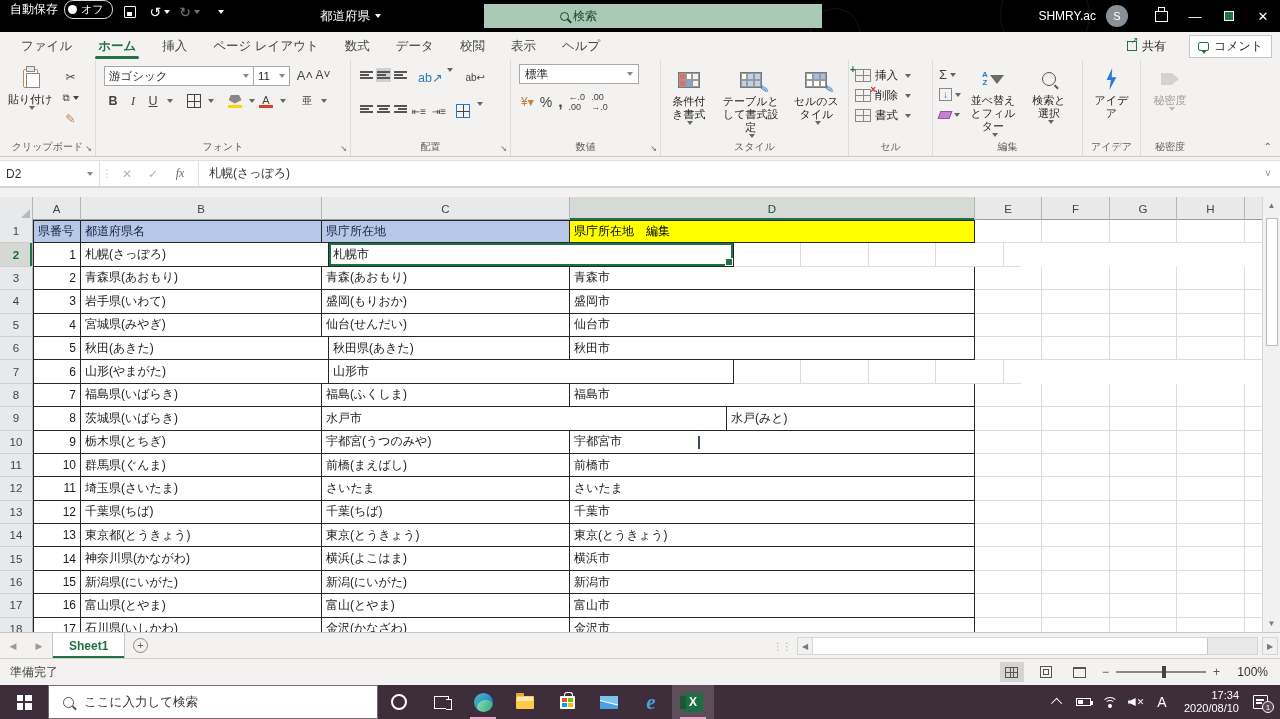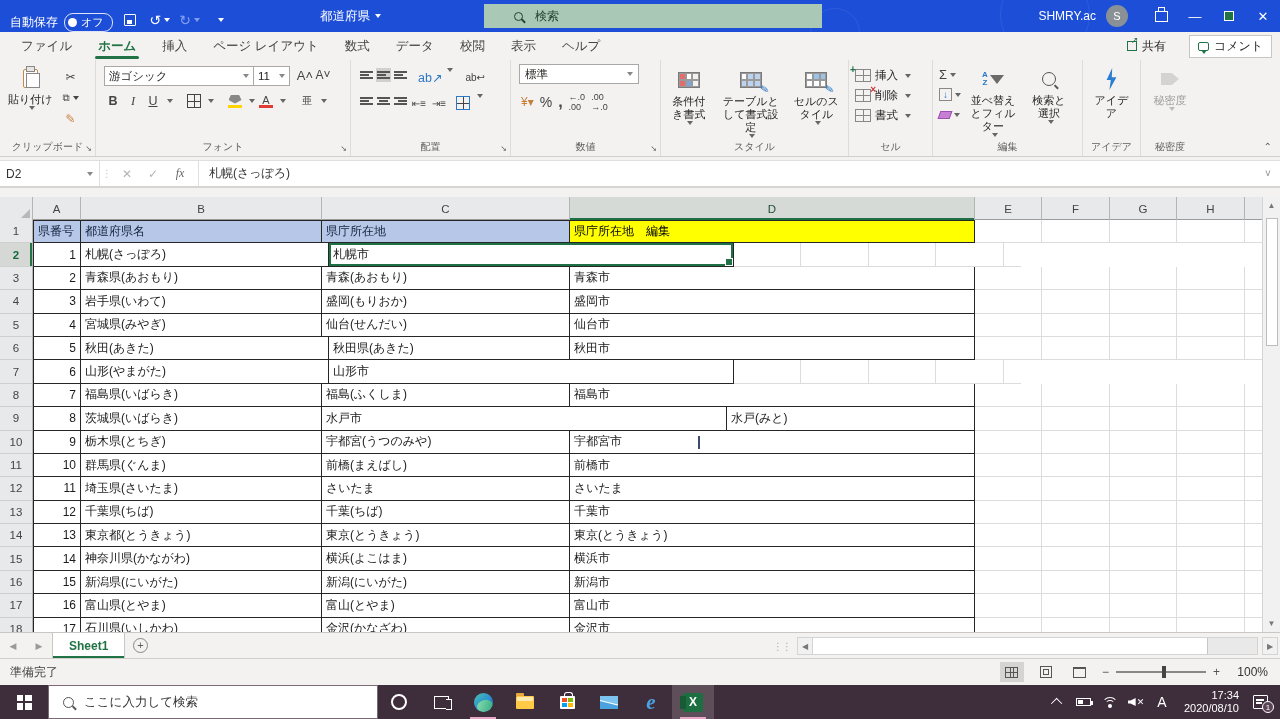--- a/index.html
+++ b/index.html
@@ -1,34 +1,34 @@
 <!DOCTYPE html>
 <html><head>
 <meta charset="utf-8">
 <style>
   * { margin:0; padding:0; box-sizing:border-box; }
   html,body { width:1280px; height:719px; overflow:hidden; }
   body { font-family:"Liberation Sans","DejaVu Sans",sans-serif; font-size:12px; color:#252423; }
   .app { width:1280px; height:719px; display:flex; flex-direction:column; background:#f3f2f1; }
 
   
-  .titlebar { height:32px; background:#1d4ed8; display:flex; align-items:flex-end; color:#fff; position:relative; flex-shrink:0; }
+  .titlebar { height:32px; background:#000000; display:flex; align-items:flex-start; color:#fff; position:relative; flex-shrink:0; }
   .deco1,.deco2 { position:absolute; border:1px solid rgba(255,255,255,.08); border-radius:50%; }
   .deco1 { width:90px; height:90px; right:190px; top:-30px; }
   .deco2 { width:50px; height:50px; right:420px; top:8px; }
   .autosave { display:flex; align-items:center; gap:6px; margin-left:10px; font-size:12px; }
   .pill { display:flex; align-items:center; gap:4px; border:1px solid rgba(255,255,255,.85); border-radius:9px; padding:1px 8px 1px 3px; font-size:11px; }
   .pill .dot { width:9px; height:9px; border-radius:50%; background:#fff; }
   .qat-btn { width:26px; height:24px; display:flex; align-items:center; justify-content:center; margin-left:4px; font-size:14px; cursor:default; }
   .qat-btn.dis { opacity:.45; }
   .floppy { width:12px; height:12px; border:1.5px solid #fff; border-radius:1px; position:relative; }
   .floppy::after { content:""; position:absolute; left:2px; top:5px; width:5px; height:4px; background:#fff; }
   .dd { width:0; height:0; border-left:3.5px solid transparent; border-right:3.5px solid transparent; border-top:4px solid currentColor; display:inline-block; margin-left:3px; vertical-align:middle; }
   .doc-title { position:absolute; left:320px; top:0; height:32px; display:flex; align-items:center; font-size:12.5px; gap:2px; }
-  .search-pill { position:absolute; left:484px; top:4px; width:338px; height:24px; background:#a9c9b6; display:flex; align-items:center; padding-left:30px; gap:12px; color:#21432f; font-size:12px; }
+  .search-pill { position:absolute; left:484px; top:4px; width:338px; height:24px; background:#a9c9b6; display:flex; align-items:center; padding-left:76px; gap:4px; color:#21432f; font-size:12px; }
   .mag { width:9px; height:9px; border:1.5px solid currentColor; border-radius:50%; position:relative; display:inline-block; }
   .mag::after { content:""; position:absolute; width:5px; height:1.5px; background:currentColor; transform:rotate(45deg); right:-4px; bottom:-2px; }
   .tb-right { position:absolute; right:0; top:0; height:32px; display:flex; align-items:center; }
   .account-name { font-size:12px; margin-right:10px; }
   .avatar { width:22px; height:22px; border-radius:50%; background:#8a9196; color:#fff; font-size:11px; display:flex; align-items:center; justify-content:center; margin-right:16px; }
   .win-btn { width:34px; height:32px; display:flex; align-items:center; justify-content:center; font-size:13px; }
   .ribopt { width:13px; height:11px; border:1.5px solid #fff; position:relative; }
   .ribopt::after { content:""; position:absolute; left:2px; top:-5px; width:5px; height:3px; border:1.5px solid #fff; border-bottom:none; }
   .restore-glyph { width:10px; height:10px; border:1.5px solid #fff; position:relative; background:#217346; }
   .restore-glyph::before { content:""; position:absolute; left:2px; top:-4px; width:10px; height:10px; border:1.5px solid #fff; z-index:-1; }
@@ -373,21 +373,21 @@
           <span style="width:8px"></span>
           <span class="fbtn" style="font-size:10px">亜</span>
             <span class="dd" style="color:#666"></span>
         </div>
       </div>
       <div class="grp-label">フォント</div>
       <span class="launcher">↘</span>
     </div>
 
     <div class="grp" style="width:160px">
-      <div class="grp-body" style="flex-direction:column;gap:8px;padding:6px 0 0 6px;">
+      <div class="grp-body" style="flex-direction:column;gap:16px;padding:6px 0 0 6px;">
         <div class="alrow">
           <span class="albar al-l">
               <i></i>
               <i></i>
               <i></i>
             </span>
           <span class="albar al-l sel">
               <i></i>
               <i></i>
               <i></i>

